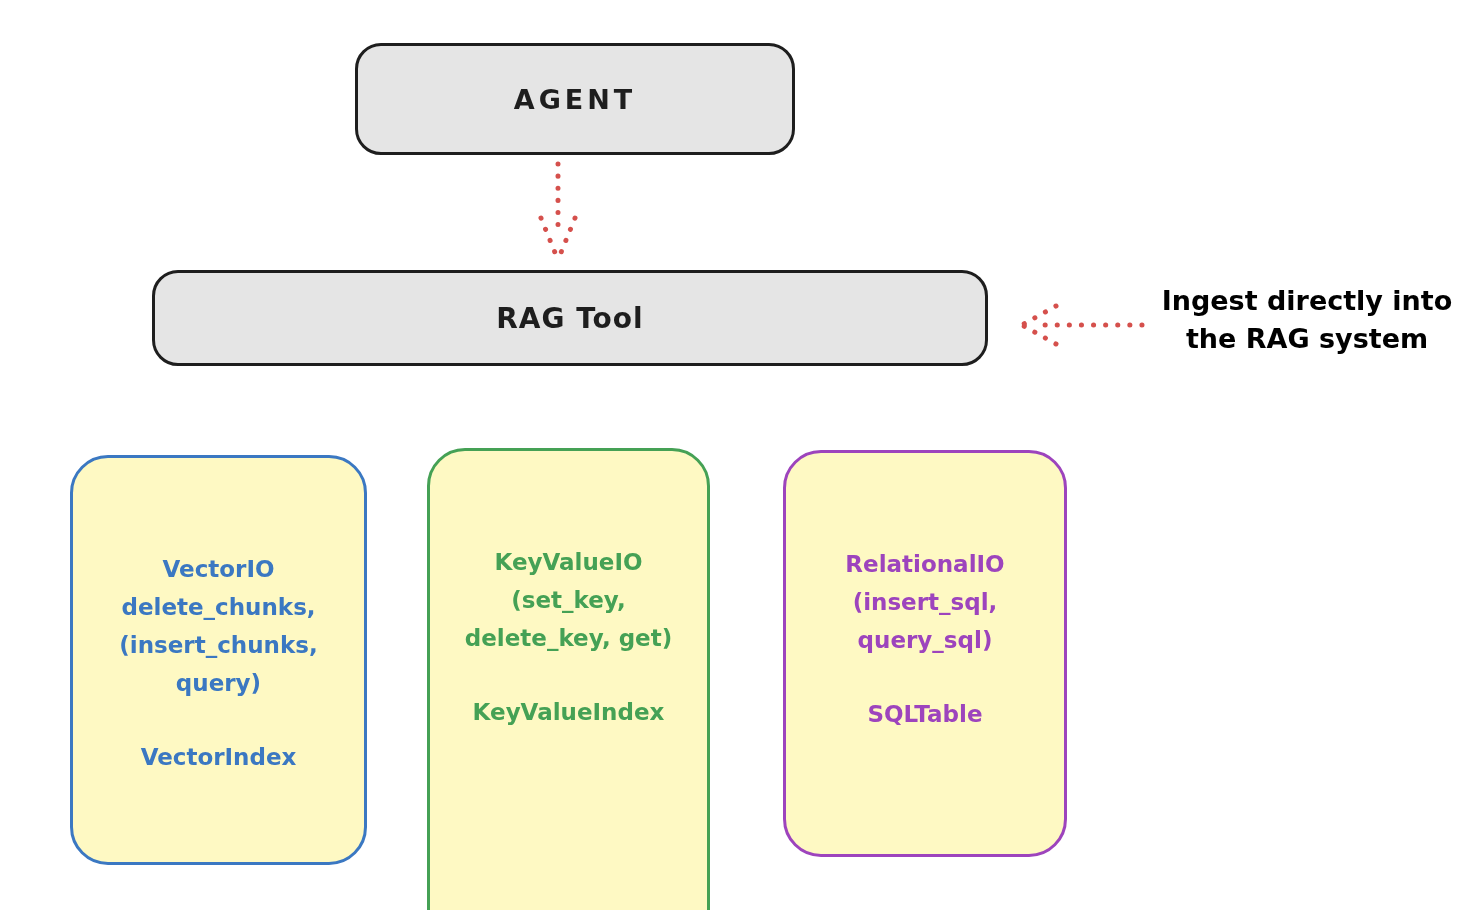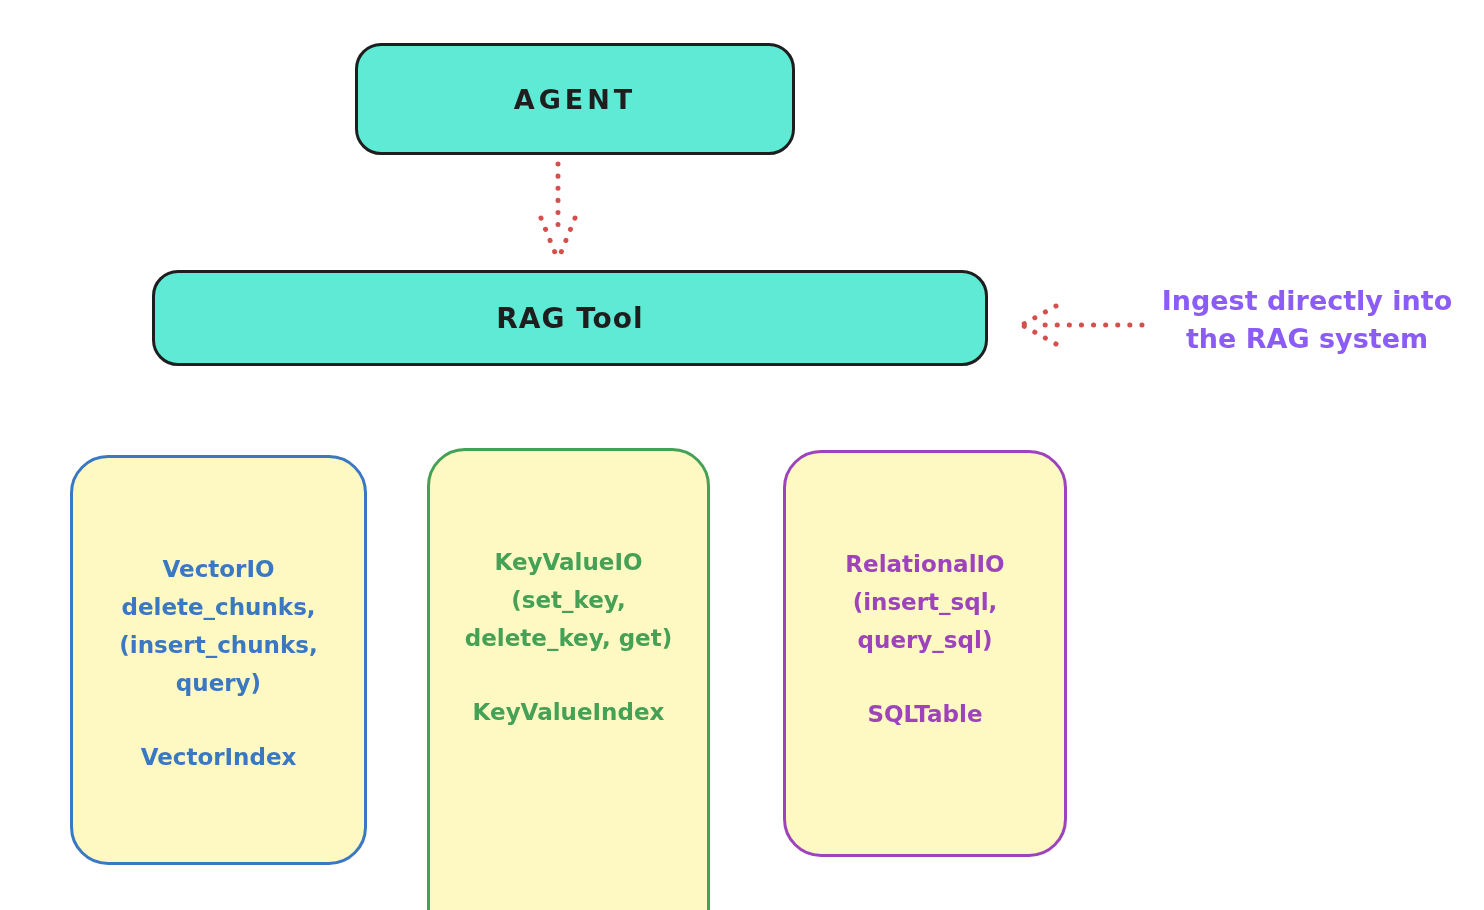--- a/index.html
+++ b/index.html
@@ -9,21 +9,21 @@
     font-family: "DejaVu Sans", sans-serif;
     overflow: hidden;
     position: relative;
   }
   .stage { position: absolute; inset: 0; }
 
   .node {
     position: absolute;
     border: 3px solid #1e1e1e;
     border-radius: 26px;
-    background: #5eead4;
+    background: #e5e5e5;
     display: flex;
     align-items: center;
     justify-content: center;
     color: #1e1e1e;
   }
   .node-agent {
     left: 355px; top: 43px; width: 440px; height: 112px;
     font-size: 27px; font-weight: bold; letter-spacing: 4px;
   }
   .node-ragtool {
@@ -66,21 +66,21 @@
     stroke: #d5504c;
     stroke-width: 5;
     stroke-linecap: round;
     stroke-dasharray: 0.1 12;
   }
 
   .annotation {
     position: absolute;
     left: 1130px; top: 282px; width: 354px;
     text-align: center;
-    color: #8b5cf6;
+    color: #000000;
     font-size: 27px;
     font-weight: bold;
     line-height: 38px;
   }
 </style>
 </head>
 <body>
 
 <div class="stage">
 

